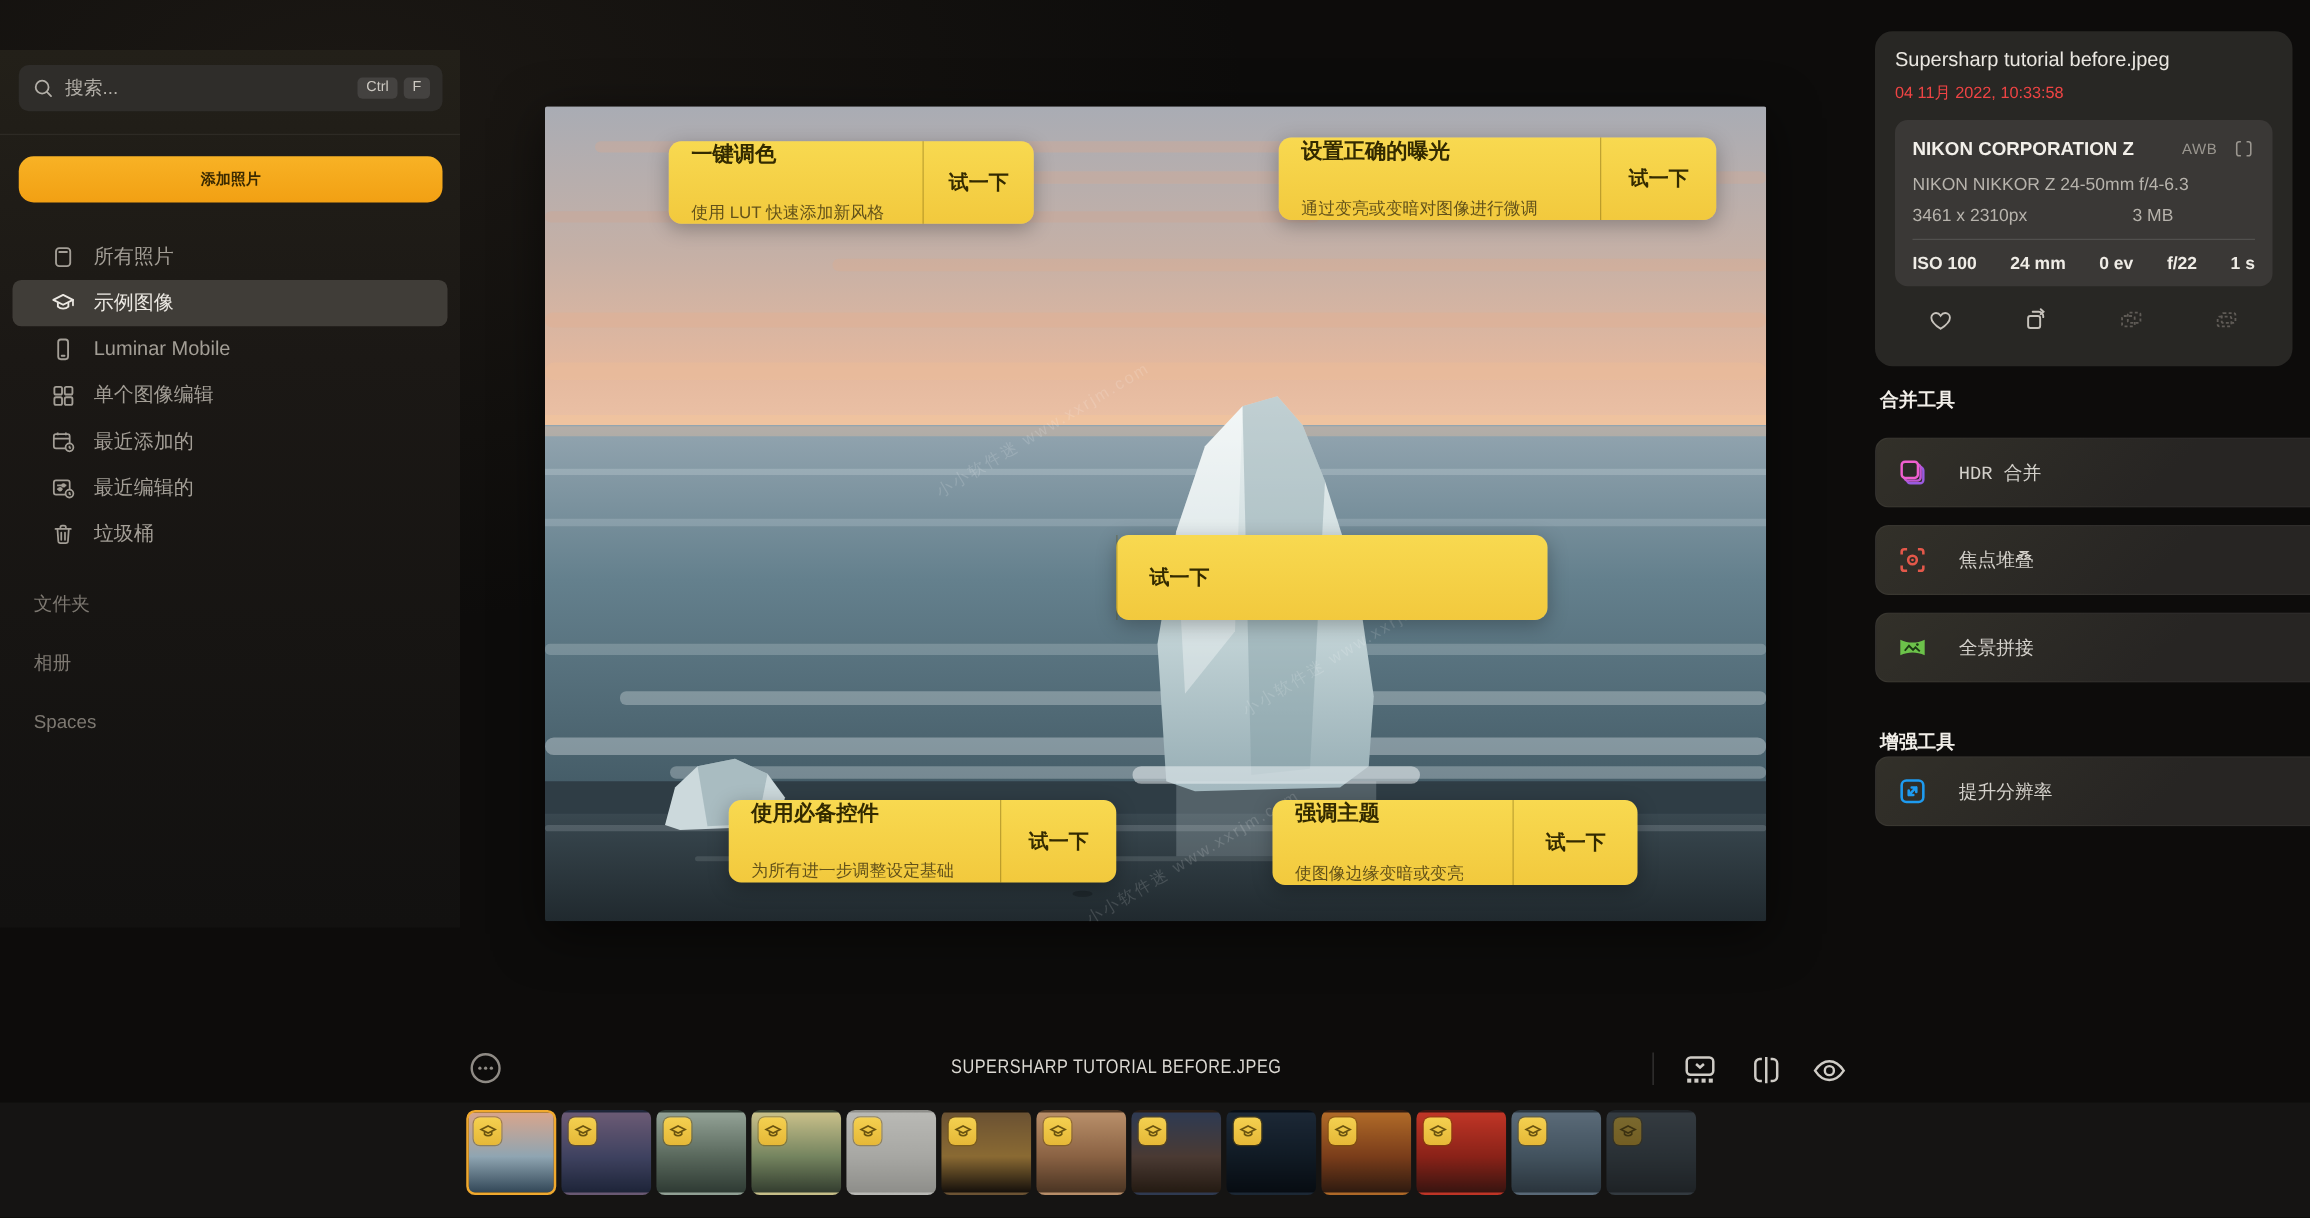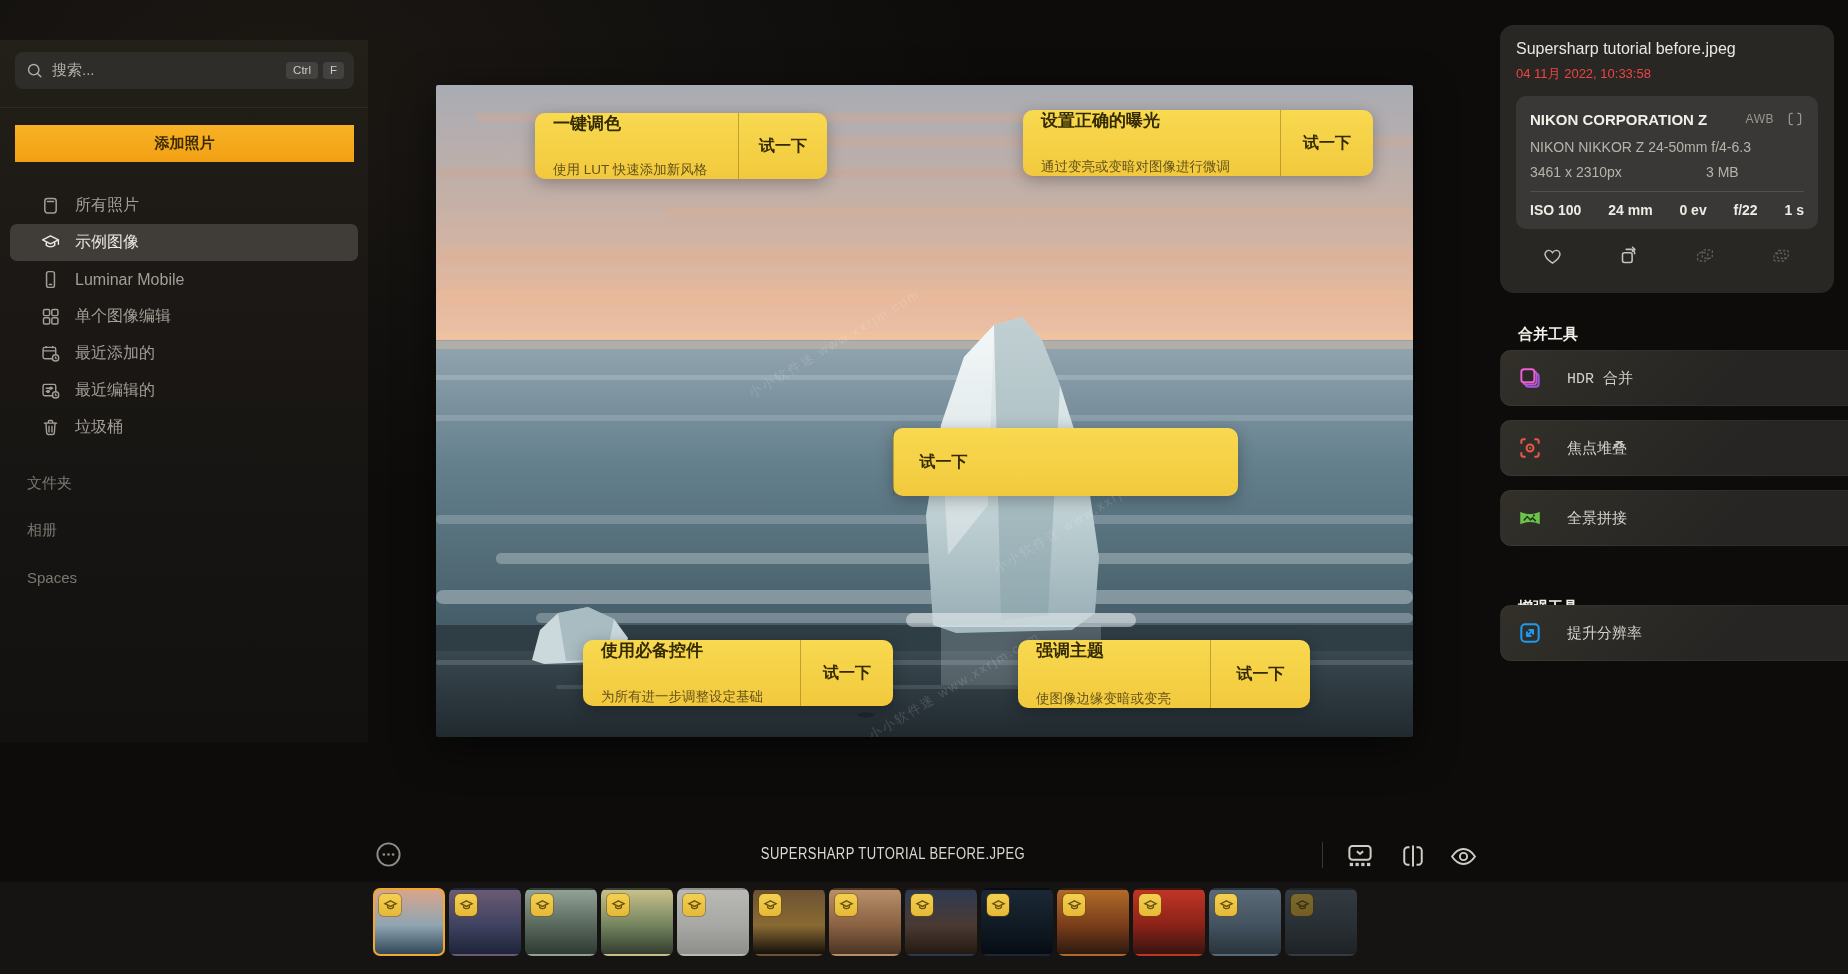--- a/index.html
+++ b/index.html
@@ -10,22 +10,22 @@
 
   
   .sidebar{position:absolute;left:0;top:0;width:368px;height:702px;
            background:linear-gradient(180deg,#232019 0%,#1b1815 35%,#121110 100%);margin-top:40px;}
   .search{position:absolute;left:15px;top:12px;width:339px;height:37px;background:#2f2d2a;
           border-radius:8px;display:flex;align-items:center;padding:0 10px;box-sizing:border-box;gap:8px;}
   .search .ph{color:#b3afa8;font-size:15px;flex:1;}
   .keys{display:flex;gap:5px;}
   .key{background:#444240;color:#cdc9c2;font-size:11.5px;border-radius:4px;padding:3px 7px;line-height:1;}
   .sdiv{position:absolute;left:0;top:67px;width:368px;height:1px;background:rgba(255,255,255,.06);}
-  .add{position:absolute;left:15px;top:85px;width:339px;height:37px;border:none;border-radius:0;
-       background:linear-gradient(180deg,#f8b225,#f2a013);color:#3b2a00;font-size:15px;font-weight:bold;
+  .add{position:absolute;left:15px;top:85px;width:339px;height:37px;border:none;border-radius:12px;
+       background:linear-gradient(180deg,#f8b225,#f2a013);color:#3b2a00;font-size:12px;font-weight:bold;
        font-family:inherit;cursor:pointer;}
   .items{position:absolute;left:10px;top:147px;width:348px;display:flex;flex-direction:column;}
   .item{height:37px;display:flex;align-items:center;gap:14px;padding:0 8px 0 30px;border-radius:7px;
         color:#a39e96;font-size:16px;}
   .item svg{width:21px;height:21px;flex:none;}
   .item.sel{background:#403d38;color:#ece9e3;}
   .sections{position:absolute;left:27px;top:420px;width:320px;}
   .section{height:47px;display:flex;align-items:center;color:#7d7871;font-size:15px;}
 
   
@@ -62,21 +62,21 @@
        -webkit-mask-image:linear-gradient(90deg,#000 82%,transparent 98%);
        mask-image:linear-gradient(90deg,#000 82%,transparent 98%);}
   .awb{color:#9a968f;font-size:12px;letter-spacing:.5px;margin-right:12px;}
   .exlens{color:#b7b3ac;font-size:14px;margin-top:8px;}
   .exdims{display:flex;color:#b7b3ac;font-size:14px;margin-top:9px;}
   .exdims .dim{width:176px;}
   .exhr{height:1px;background:rgba(255,255,255,.12);margin:11px 0 10px;}
   .exrow2{display:flex;justify-content:space-between;color:#efece6;font-size:14px;font-weight:600;}
   .iconrow{display:flex;justify-content:space-between;align-items:center;margin-top:16px;padding:0 26px;}
   .iconrow .ibtn{background:none;border:none;padding:0;cursor:pointer;line-height:0;}
-  .h3{position:absolute;left:1500px;color:#f2efe9;font-size:15px;font-weight:bold;margin:18px;}
+  .h3{position:absolute;left:1500px;color:#f2efe9;font-size:15px;font-weight:bold;margin:4px;}
   .toolcard{position:absolute;left:1500px;width:384px;height:56px;border-radius:11px;cursor:pointer;
             background:linear-gradient(135deg,#323029 0%,#272523 60%);border:1px solid rgba(255,255,255,.04);
             display:flex;align-items:center;gap:24px;padding-left:16px;box-sizing:border-box;
             color:#d3d0ca;font-size:15px;font-family:Liberation Mono, monospace;}
   .toolcard svg{width:26px;height:26px;flex:none;}
 
   
   .more{position:absolute;left:374px;top:840px;width:29px;height:29px;background:none;border:none;padding:0;cursor:pointer;line-height:0;}
   .vtitle{position:absolute;left:893px;top:845px;transform:translateX(-50%) scale(.84,1.02);
           color:#dcd9d3;font-size:15.5px;letter-spacing:.5px;white-space:nowrap;}

